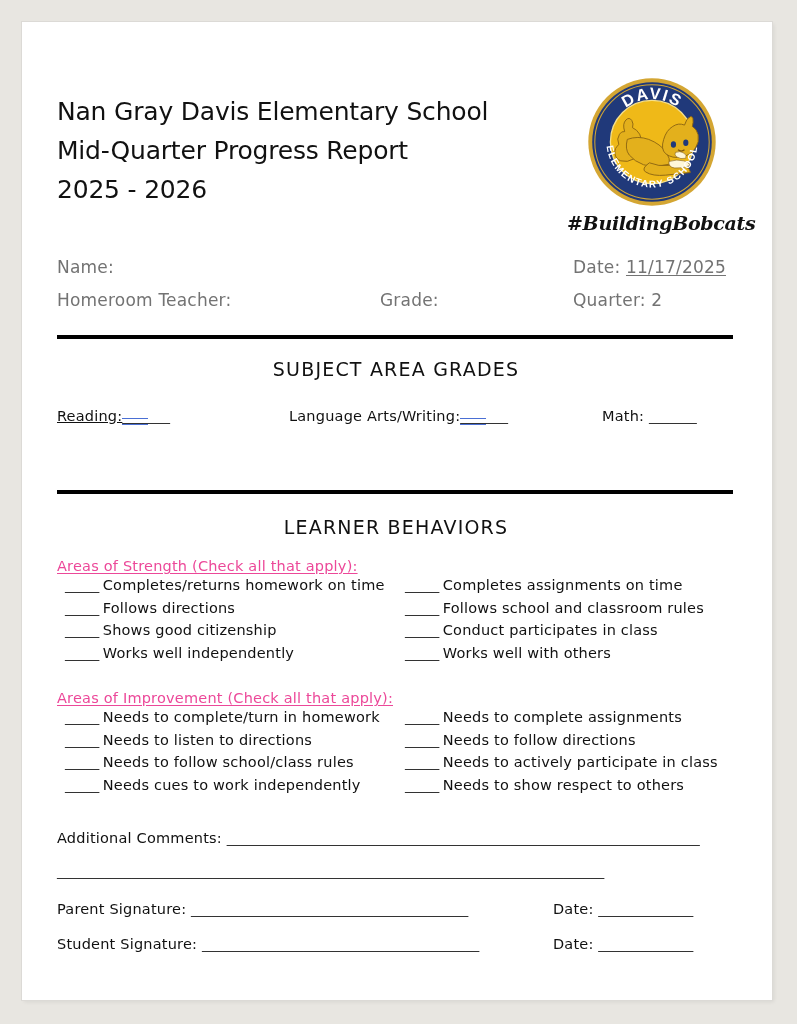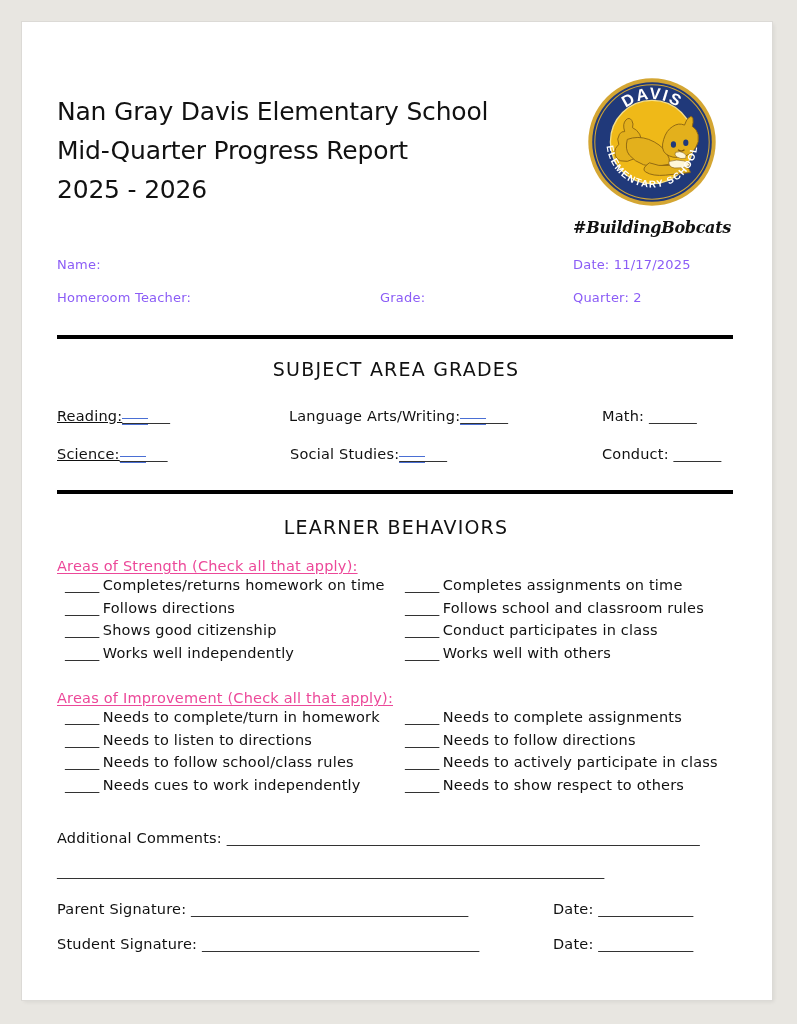--- a/index.html
+++ b/index.html
@@ -77,43 +77,43 @@
   .seal {
     width: 130px;
     height: 130px;
     margin: 0 auto;
     display: block;
   }
   .hashtag {
     font-family: "DejaVu Serif", serif;
     font-weight: bold;
     font-style: italic;
-    font-size: 16px;
-    color: #111;
-    margin-top: 11px;
+    font-size: 19px;
+    color: #111;
+    margin-top: 5px;
     letter-spacing: -0.3px;
   }
 
   
   .info {
     position: absolute;
     left: 0;
     top: 235px;
     width: 678px;
   }
   .info-row {
     position: relative;
     height: 33px;
-    font-size: 13px;
-    color: #8b5cf6;
+    font-size: 17px;
+    color: #737373;
   }
   .col-a { position: absolute; left: 0;   top: 0; }
   .col-b { position: absolute; left: 323px; top: 0; text-align: right; }
   .col-c { position: absolute; left: 516px; top: 0; }
-  .u-date { text-underline-offset: 2px; }
+  .u-date { text-decoration: underline; text-underline-offset: 2px; }
 
   
   .rule {
     position: absolute;
     left: 0;
     width: 676px;
     height: 4px;
     background: #000;
   }
   .rule-1 { top: 313px; }
@@ -312,31 +312,20 @@
           <span class="g-a">
             <span>Reading:</span><span class="mark"><span class="blank">_______</span></span>
           </span>
           <span class="g-b">
             <span>Language Arts/Writing:</span><span class="mark"><span class="blank">_______</span></span>
           </span>
           <span class="g-c">
             <span>Math: </span><span class="blank">_______</span>
           </span>
         </div>
-        <div class="grade-row hand">
-          <span class="g-a">
-            <span>Science:</span><span class="mark"><span class="blank">_______</span></span>
-          </span>
-          <span class="g-b indent">
-            <span>Social Studies:</span><span class="mark"><span class="blank">_______</span></span>
-          </span>
-          <span class="g-c">
-            <span>Conduct: </span><span class="blank">_______</span>
-          </span>
-        </div>
       </div>
 
       <div class="rule rule-2"></div>
 
       <div class="section-head head-learner hand">LEARNER BEHAVIORS</div>
 
       <div class="behaviors">
         <div class="sub-head hand">Areas of Strength (Check all that apply):</div>
         <div class="chk-list">
           <div class="chk-row hand">

